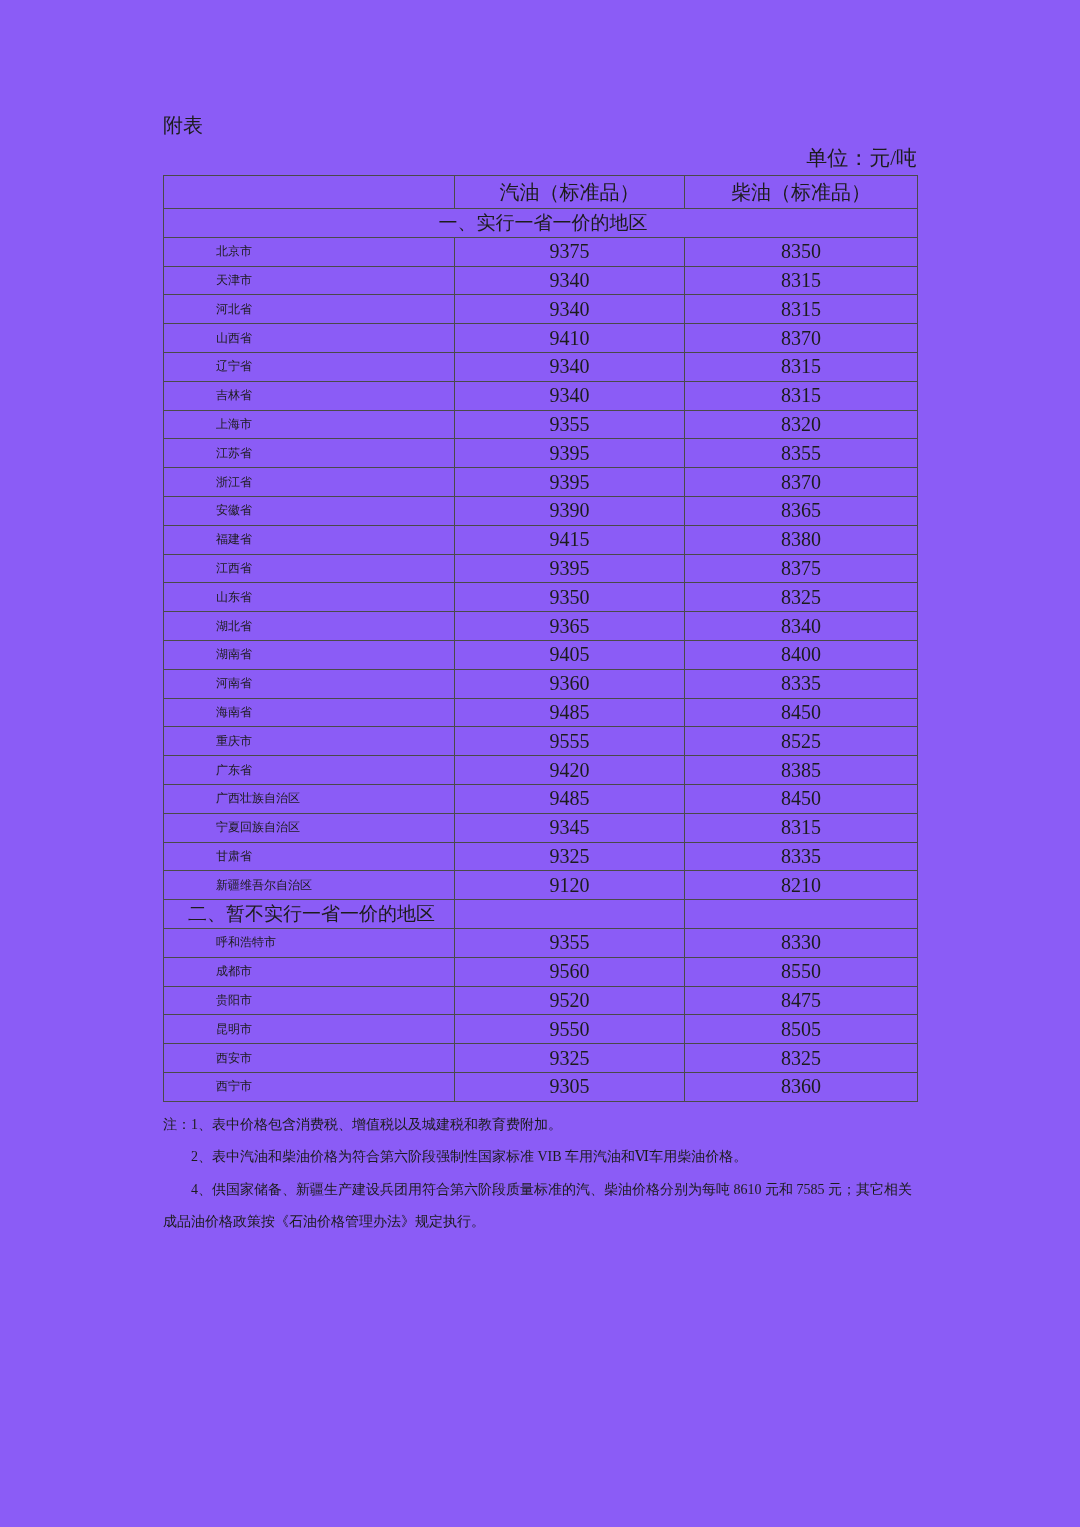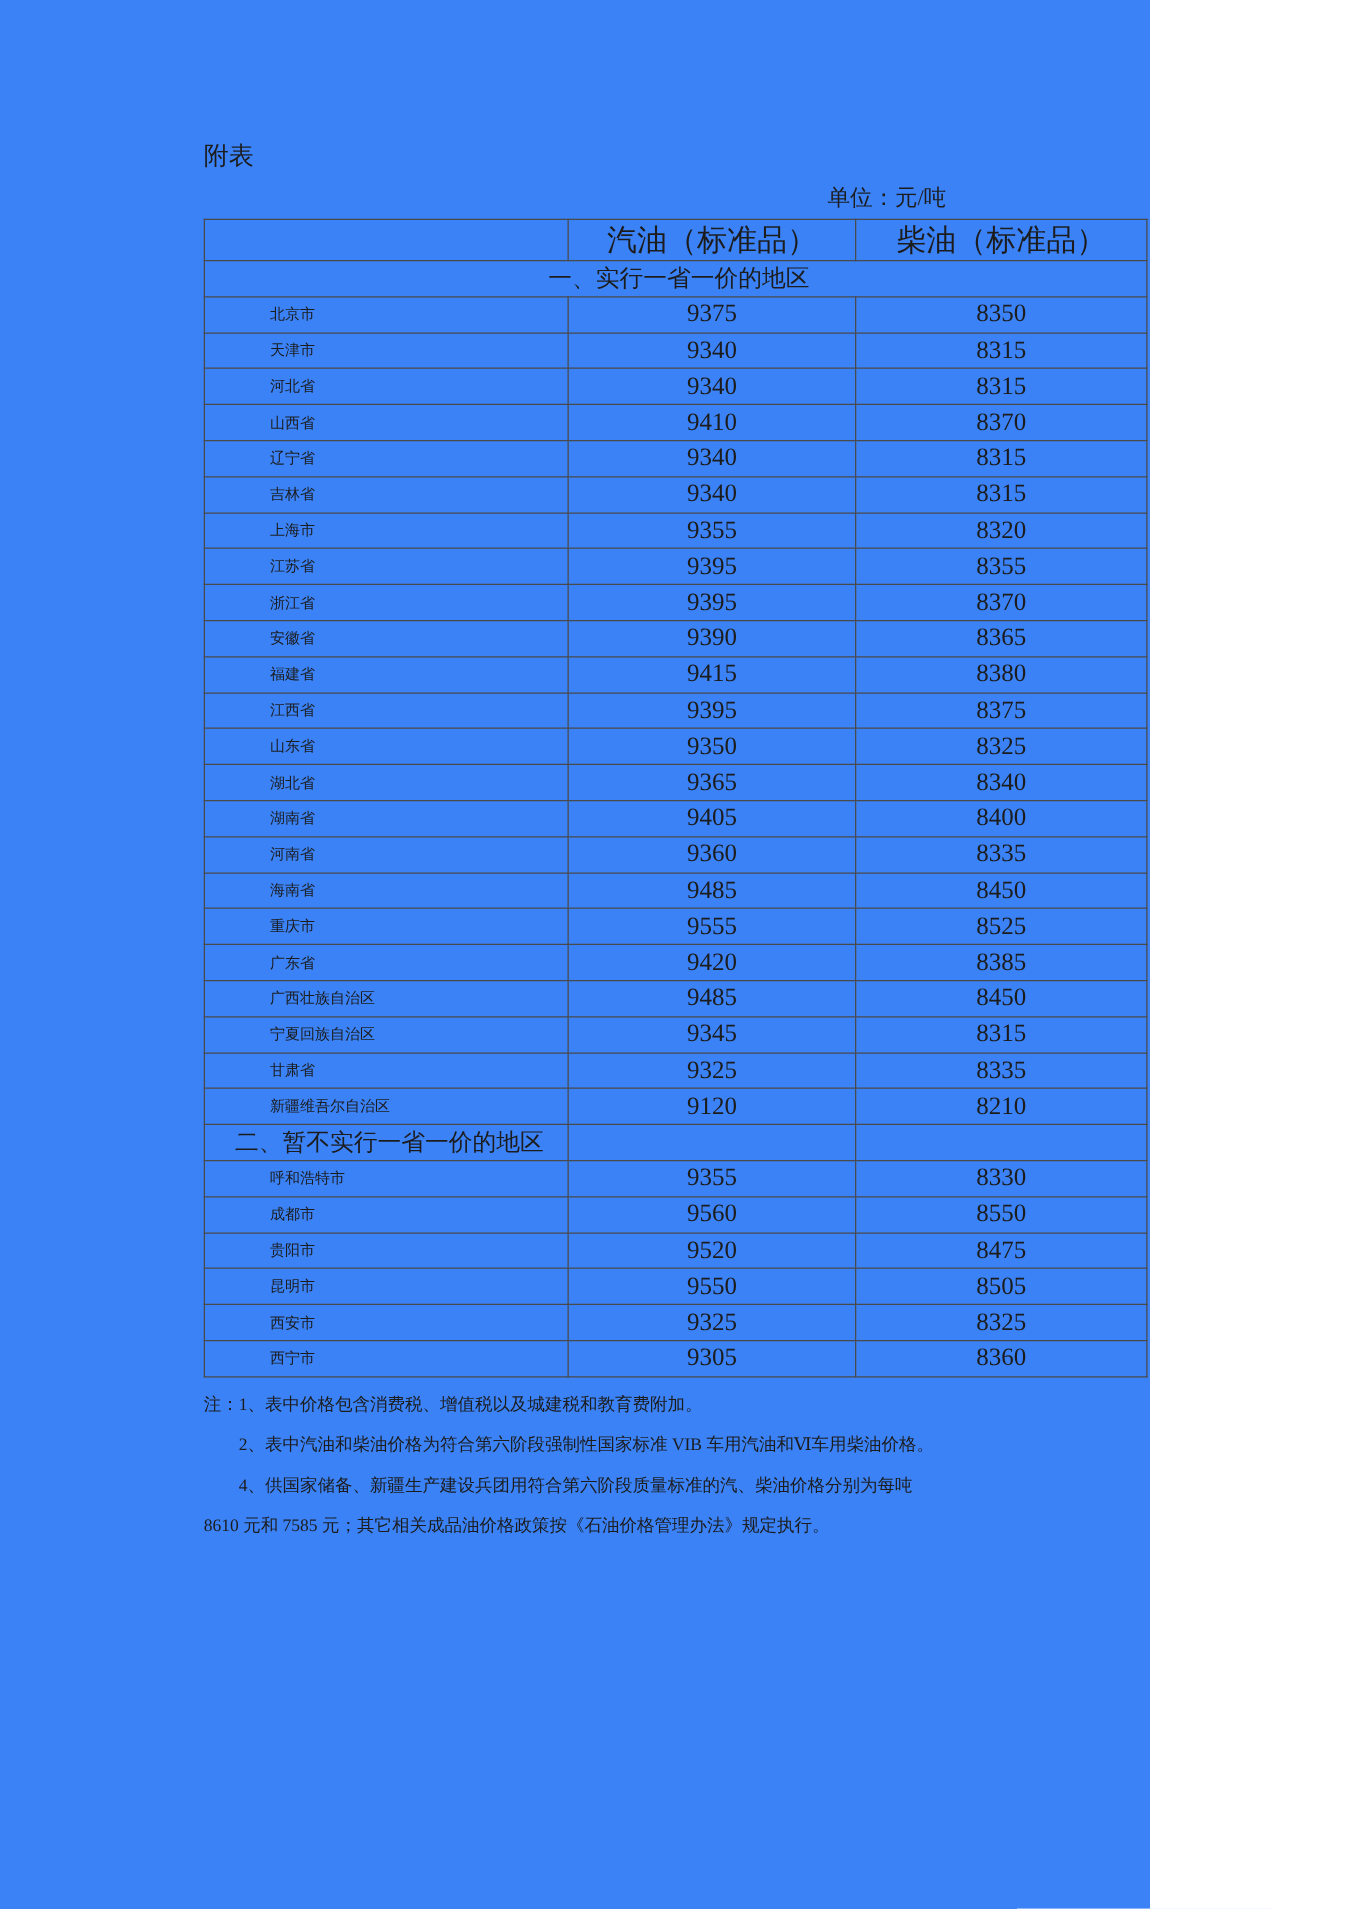--- a/index.html
+++ b/index.html
@@ -1,20 +1,20 @@
 <!DOCTYPE html>
 <html><head>
 <meta charset="utf-8">
 <style>
   html, body { margin: 0; padding: 0; background: #ffffff; }
   .page {
     position: relative;
-    width: 920px;
+    width: 1080px;
     height: 1527px;
-    background: #3b82f6;
+    background: #8b5cf6;
     box-sizing: border-box;
     padding: 112px 163px 0 163px;
     font-family: "Liberation Serif", "DejaVu Serif", serif;
     color: #1c1c1c;
   }
   .doc-tag {
     font-size: 20px;
     line-height: 26px;
     margin-bottom: 8px;
   }
@@ -22,41 +22,41 @@
     font-family: "Liberation Sans", "DejaVu Sans", sans-serif;
     font-size: 22px;
     font-weight: 700;
     text-align: center;
     margin: 6px 0 12px 0;
     letter-spacing: 1px;
     color: #111;
   }
   .unit-line {
     text-align: right;
-    font-size: 18px;
+    font-size: 21px;
     line-height: 24px;
     margin-bottom: 5px;
   }
   table.price-table {
     width: 100%;
     border-collapse: collapse;
     table-layout: fixed;
   }
   .price-table col.c1 { width: 291px; }
   .price-table col.c2 { width: 230px; }
   .price-table col.c3 { width: 233px; }
   .price-table th, .price-table td {
     border: 1.5px solid #4a4a4a;
     padding: 0;
     overflow: hidden;
     white-space: nowrap;
   }
   .price-table th {
     height: 32px;
-    font-size: 24px;
+    font-size: 20px;
     font-weight: 400;
     text-align: center;
   }
   .price-table td { height: 27.8px; }
   td.region-cell {
     text-align: left;
     padding-left: 52px;
     font-size: 12px;
   }
   td.section-cell {

